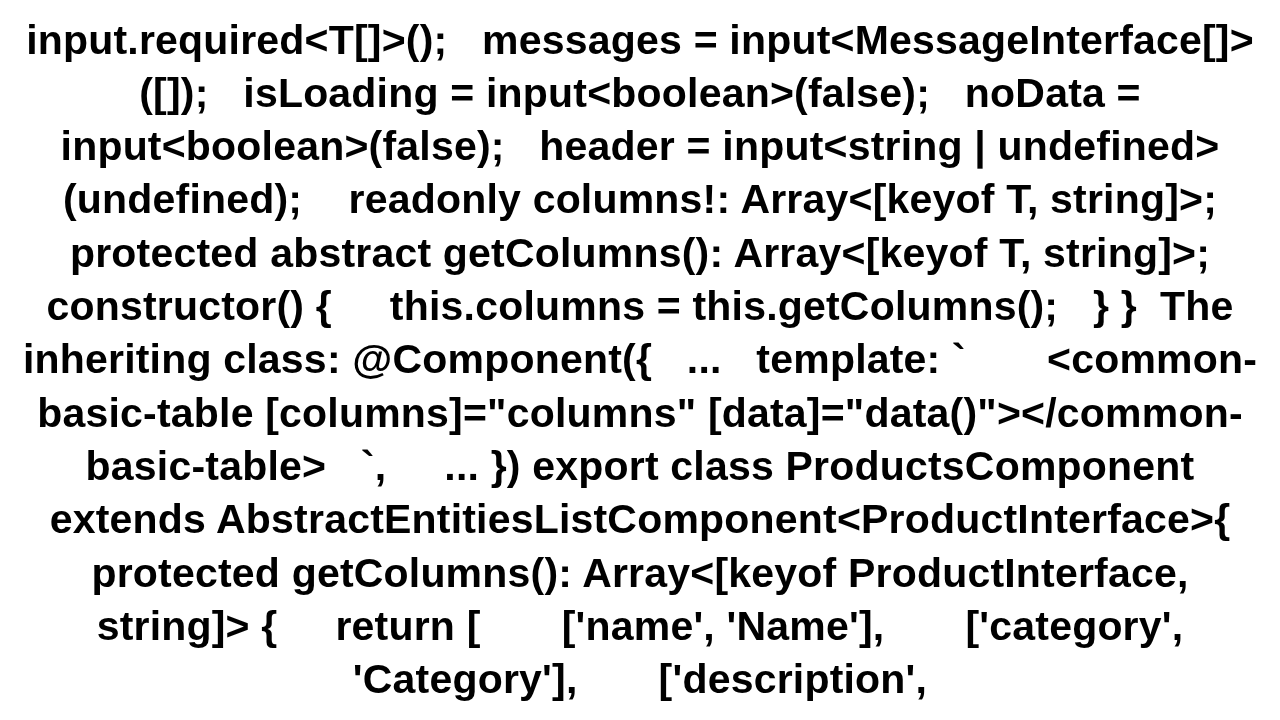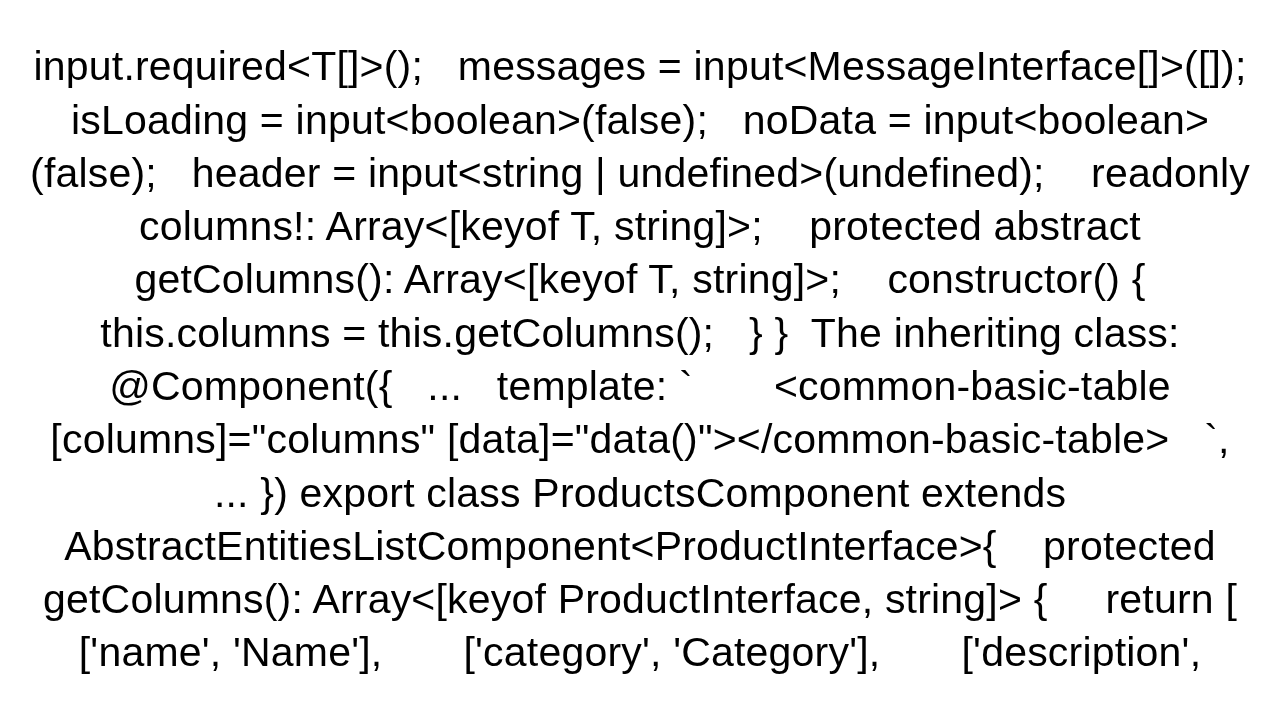--- a/index.html
+++ b/index.html
@@ -20,21 +20,21 @@
     padding: 0 20px;
   }
   .text {
     font-family: Arial, Helvetica, sans-serif;
     font-size: 41px;
     line-height: 1.3;
     color: #000000;
     text-align: center;
     white-space: pre-wrap;
     word-break: break-word;
-    font-weight: 400;
+    font-weight: 700;
     letter-spacing: 0.2px;
   }
 </style>
 </head>
 <body>
 
 <div class="content">
   <div class="text">input.required&lt;T[]&gt;();   messages = input&lt;MessageInterface[]&gt;([]);   isLoading = input&lt;boolean&gt;(false);   noData = input&lt;boolean&gt;(false);   header = input&lt;string | undefined&gt;(undefined);    readonly columns!: Array&lt;[keyof T, string]&gt;;    protected abstract getColumns(): Array&lt;[keyof T, string]&gt;;    constructor() {     this.columns = this.getColumns();   } }  The inheriting class: @Component({   ...   template: `       &lt;common-basic-table [columns]="columns" [data]="data()"&gt;&lt;/common-basic-table&gt;   `,     ... }) export class ProductsComponent extends AbstractEntitiesListComponent&lt;ProductInterface&gt;{    protected getColumns(): Array&lt;[keyof ProductInterface, string]&gt; {     return [       ['name', 'Name'],       ['category', 'Category'],       ['description',</div>
 </div>
 

